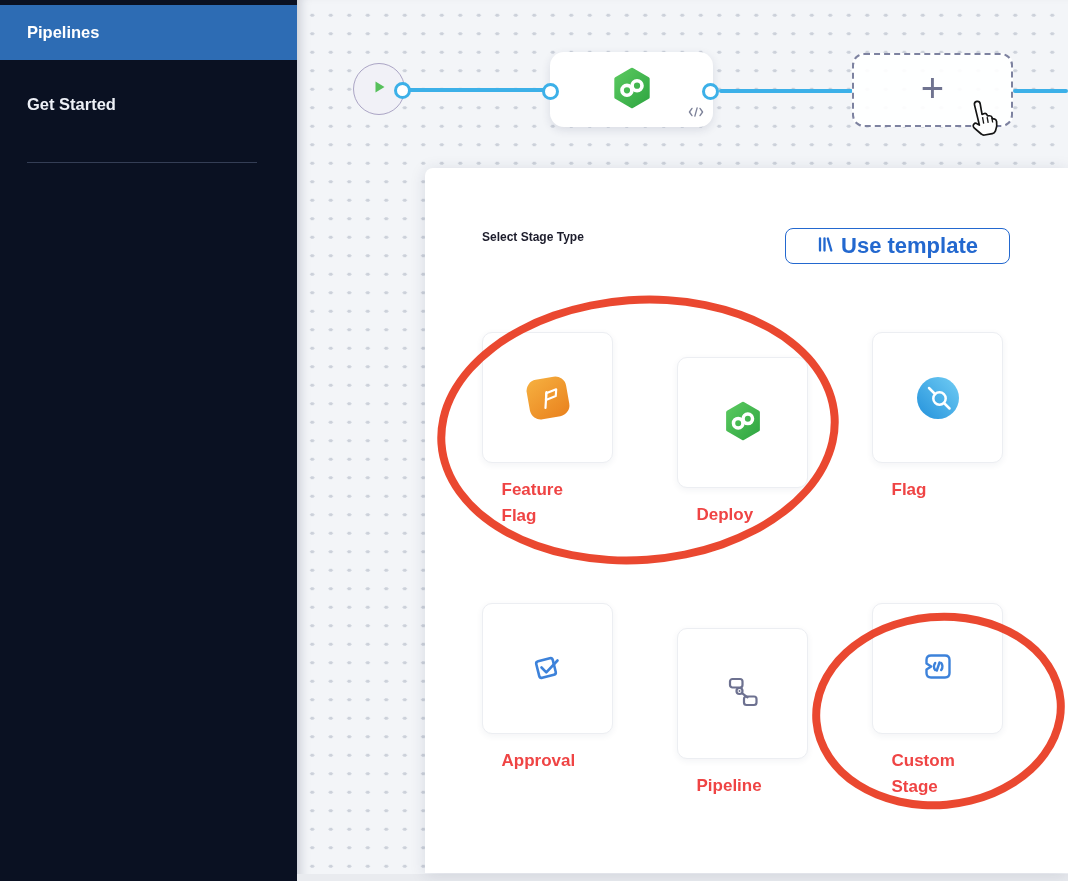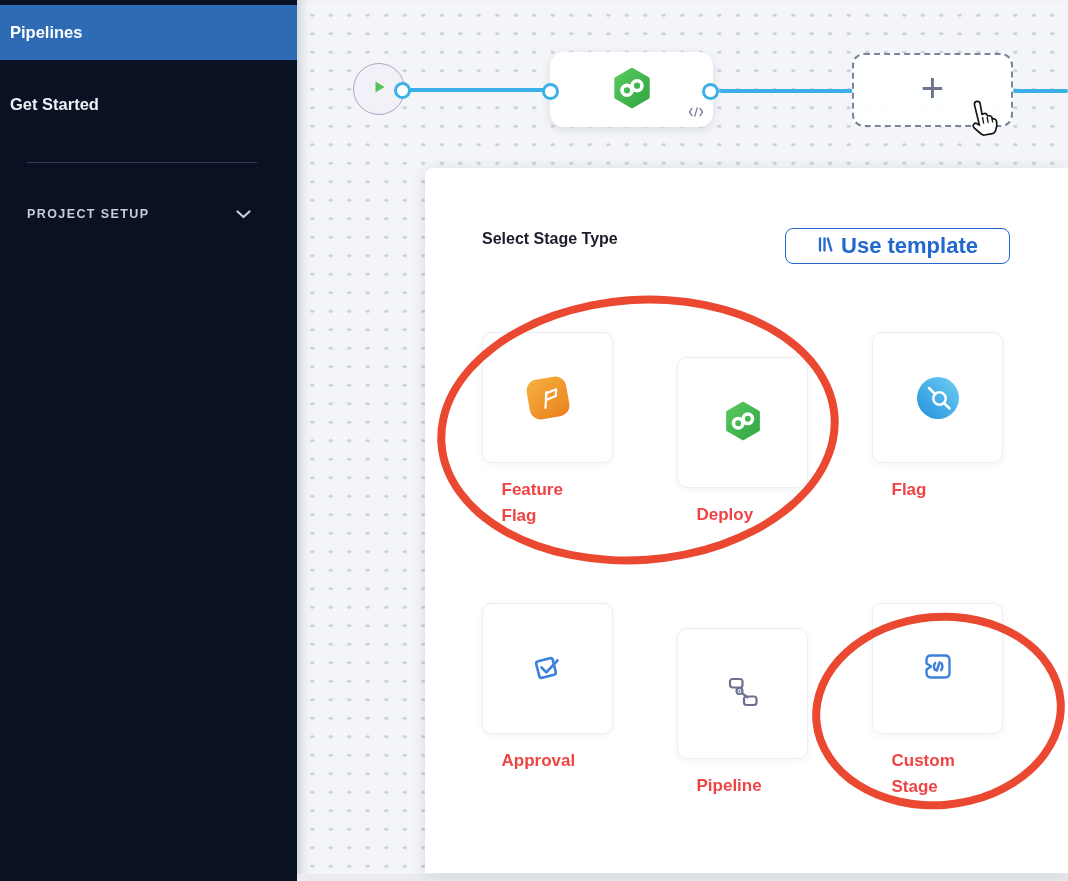--- a/index.html
+++ b/index.html
@@ -3,21 +3,21 @@
 <meta charset="utf-8">
 <style>
   * { box-sizing: border-box; margin: 0; padding: 0; }
   html,body { width:1068px; height:881px; }
   body { font-family: "Liberation Sans", "DejaVu Sans", sans-serif; overflow:hidden; }
   .screen { position:relative; width:1068px; height:881px; background:#f3f5f8; overflow:hidden; }
 
   
   .sidebar { position:absolute; left:0; top:0; width:297px; height:881px; background:#0a1122; z-index:3; }
   .nav-item { position:absolute; left:0; width:100%; height:55px; display:flex; align-items:center;
-              padding-left:10px; color:#edf0f6; font-size:16.5px; font-weight:600; cursor:pointer; }
+              padding-left:27px; color:#edf0f6; font-size:16.5px; font-weight:600; cursor:pointer; }
   .nav-item.active { background:#2d6cb4; color:#ffffff; }
   .sidebar-divider { position:absolute; left:27px; top:162px; width:230px; height:1px; background:#343e55; }
   .section-row { position:absolute; left:27px; top:201px; width:224px; height:26px; display:flex;
                  align-items:center; justify-content:space-between; cursor:pointer; }
   .section-label { color:#c7cdda; font-size:12.5px; font-weight:700; letter-spacing:1.4px; }
 
   
   .canvas { position:absolute; left:297px; top:0; width:771px; height:881px; background-color:#f3f5f8;
             background-image: radial-gradient(2.8px 1.3px at 50% 50%, #ccd1da 97%, rgba(204,209,218,0) 100%);
             background-size: 18.5px 18.5px; background-position: 6px 6px;
@@ -37,21 +37,21 @@
   .stage-node .code-glyph { position:absolute; right:9px; bottom:5px; }
   .add-node { position:absolute; left:555px; top:53px; width:161px; height:74px; border-radius:12px;
               border:2.5px dashed #7d82a0; background:rgba(255,255,255,0.92); display:flex;
               align-items:center; justify-content:center; cursor:pointer; }
   .plus { color:#6f7390; font-size:40px; font-weight:300; line-height:30px; margin-top:-4px; }
   .cursor-hand { position:absolute; left:666px; top:98px; z-index:20; transform:rotate(-10deg); }
 
   
   .panel { position:absolute; left:128px; top:168px; width:643px; height:705px; background:#ffffff;
            border-top-left-radius:8px; box-shadow:0 2px 16px rgba(30,40,80,0.13); z-index:1; }
-  .panel-title { position:absolute; left:57px; top:62px; font-size:16px; font-weight:700; color:#1c1c2b; }
+  .panel-title { position:absolute; left:57px; top:62px; font-size:12px; font-weight:700; color:#1c1c2b; }
   .tpl-btn { position:absolute; left:360px; top:60px; width:225px; height:36px; border:1.6px solid #2368cf;
              border-radius:8px; background:#ffffff; display:flex; align-items:center; justify-content:center;
              gap:8px; color:#2368cf; font-size:22px; font-weight:700; cursor:pointer; }
   .cell { position:absolute; width:131px; }
   .cell .card { width:131px; height:131px; background:#ffffff; border:1px solid #eceef2; border-radius:10px;
                 box-shadow:0 2px 7px rgba(40,50,90,0.06); display:flex; align-items:center;
                 justify-content:center; cursor:pointer; }
   .cell .card-label { width:92px; margin:14px auto 0; text-align:left; font-size:17px; line-height:26px;
                       color:#ef4444;font-weight:bold; }
   .c-r1 { top:164px; } .c-r2 { top:435px; }
@@ -75,28 +75,20 @@
 <div class="screen">
 
   <aside class="sidebar">
     <div class="nav-item active" style="top:5px;">
       <span>Pipelines</span>
     </div>
     <div class="nav-item" style="top:77px;">
       <span>Get Started</span>
     </div>
     <div class="sidebar-divider"></div>
-    <div class="section-row">
-      <span class="section-label">PROJECT SETUP</span>
-      <span>
-        <svg width="15" height="9" viewBox="0 0 15 9">
-            <polyline points="1.5,1.5 7.5,7 13.5,1.5" fill="none" stroke="#c7cdda" stroke-width="2.2" stroke-linecap="round" stroke-linejoin="round"></polyline>
-          </svg>
-      </span>
-    </div>
   </aside>
 
   <main class="canvas">
 
     <div class="start-node">
       <span>
         <svg width="20" height="20" viewBox="0 0 20 20">
             <path d="M6.5 4.5 L15.5 10 L6.5 15.5 Z" fill="#56c05b"></path>
           </svg>
       </span>

